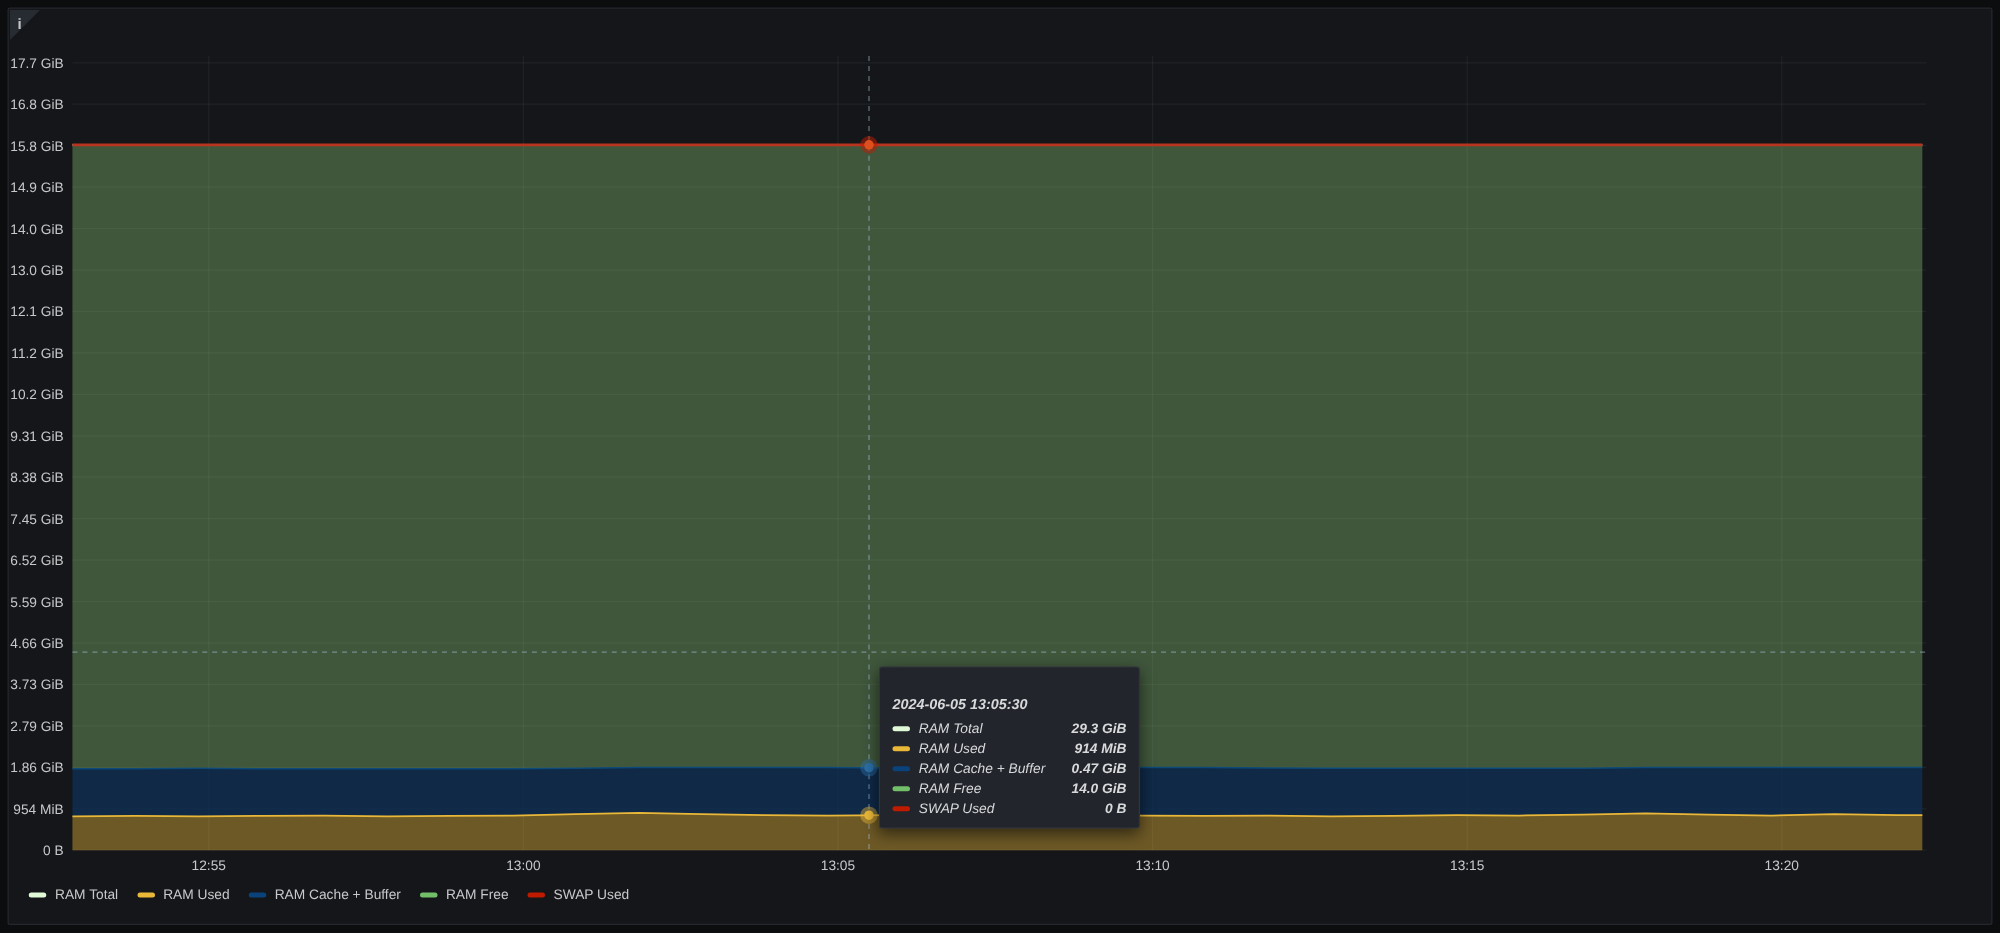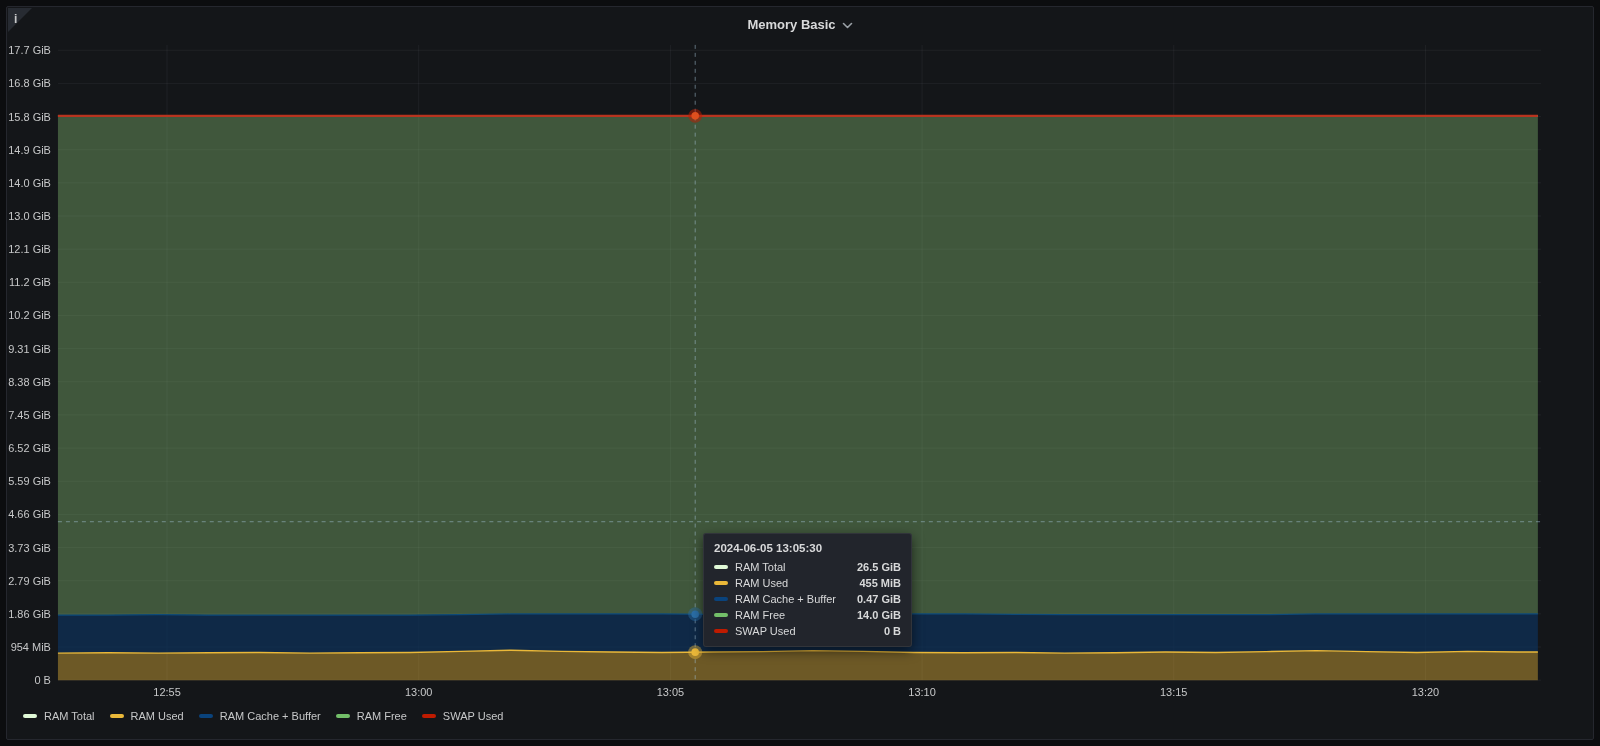--- a/index.html
+++ b/index.html
@@ -9,22 +9,22 @@
            border-radius:2px; overflow:hidden; }
   .panel-header { position:absolute; left:0; top:0; width:100%; height:34px;
                   display:flex; align-items:center; justify-content:center; gap:6px;
                   color:#d8d9da; font-size:13px; font-weight:700; cursor:pointer; }
   .chev { width:11px; height:7px; margin-top:2px; }
   .corner-info { position:absolute; left:0; top:0; width:34px; height:34px; cursor:pointer; }
   .corner-info svg { position:absolute; left:0; top:0; }
   .chart-svg { position:absolute; inset:0; width:100%; height:100%; }
   .gtooltip { position:absolute; left:696px; top:526px; background:#22252c;
               border:1px solid rgba(255,255,255,0.07); border-radius:3px;
-              box-shadow:0 4px 12px rgba(0,0,0,0.55); padding:8px 10px 9px 10px;
-              color:#d8d9da; font-size:11px; z-index:5; white-space:nowrap; }
+              box-shadow:0 4px 12px rgba(0,0,0,0.55); padding:24px 10px 9px 10px;
+              color:#d8d9da; font-size:11px; z-index:5; white-space:nowrap;font-style:italic; }
   .gtooltip .tt-head { font-weight:700; font-size:11.5px; margin-bottom:7px; }
   .tt-row { display:flex; align-items:center; gap:7px; margin-top:4px; min-width:158px; }
   .swatch { width:14px; height:4px; border-radius:2px; flex:0 0 14px; }
   .tt-name { flex:1 1 auto; padding-right:14px; }
   .tt-val  { font-weight:600; }
   .legend { position:absolute; left:16px; top:700px; height:18px; display:flex;
             align-items:center; gap:15px; z-index:4; }
   .legend-item { display:flex; align-items:center; gap:7px; color:#c7c8c9;
                  font-size:11px; cursor:pointer; }
   text { font-family:"Liberation Sans", sans-serif; }
@@ -34,26 +34,20 @@
 
 <div class="panel">
 
   <div class="corner-info">
     <svg width="34" height="34" viewBox="0 0 34 34">
       <path d="M1,1 H25 L1,25 Z" fill="#272b32"></path>
       <text x="7" y="16" font-size="12" font-weight="700" fill="#c7c8c9">i</text>
     </svg>
   </div>
 
-  <div class="panel-header">
-    <span>Memory Basic</span>
-    <svg class="chev" viewBox="0 0 11 7">
-      <polyline points="1.5,1.5 5.5,5.5 9.5,1.5" fill="none" stroke="#9aa0a6" stroke-width="1.6" stroke-linecap="round" stroke-linejoin="round"></polyline>
-    </svg>
-  </div>
 
   <svg id="chart" class="chart-svg" viewBox="6 6 1588 734" preserveAspectRatio="none">
       <line x1="57" y1="49.35" x2="1542" y2="49.35" stroke="rgba(201,209,217,0.065)" stroke-width="1"></line>
       <text x="50" y="53.35" text-anchor="end" font-size="11" fill="#c7c8c9">17.7 GiB</text>
       <line x1="57" y1="82.59473684210526" x2="1542" y2="82.59473684210526" stroke="rgba(201,209,217,0.065)" stroke-width="1"></line>
       <text x="50" y="86.59473684210526" text-anchor="end" font-size="11" fill="#c7c8c9">16.8 GiB</text>
       <line x1="57" y1="115.83947368421053" x2="1542" y2="115.83947368421053" stroke="rgba(201,209,217,0.065)" stroke-width="1"></line>
       <text x="50" y="119.83947368421053" text-anchor="end" font-size="11" fill="#c7c8c9">15.8 GiB</text>
       <line x1="57" y1="149.0842105263158" x2="1542" y2="149.0842105263158" stroke="rgba(201,209,217,0.065)" stroke-width="1"></line>
       <text x="50" y="153.0842105263158" text-anchor="end" font-size="11" fill="#c7c8c9">14.9 GiB</text>
@@ -117,26 +111,26 @@
       <circle cx="695.064" cy="115.15499999999997" r="7" fill="rgba(191,27,0,0.5)"></circle>
       <circle cx="695.064" cy="115.15499999999997" r="3.8" fill="#de4f1e"></circle>
     </svg>
 
   <div class="gtooltip">
     <div class="tt-head">2024-06-05 13:05:30</div>
     <div id="tt-rows">
         <div class="tt-row">
           <span class="swatch" style="background:#E0F9D7"></span>
           <span class="tt-name">RAM Total</span>
-          <span class="tt-val">26.5 GiB</span>
+          <span class="tt-val">29.3 GiB</span>
         </div>
         <div class="tt-row">
           <span class="swatch" style="background:#EAB839"></span>
           <span class="tt-name">RAM Used</span>
-          <span class="tt-val">455 MiB</span>
+          <span class="tt-val">914 MiB</span>
         </div>
         <div class="tt-row">
           <span class="swatch" style="background:#0A437C"></span>
           <span class="tt-name">RAM Cache + Buffer</span>
           <span class="tt-val">0.47 GiB</span>
         </div>
         <div class="tt-row">
           <span class="swatch" style="background:#73BF69"></span>
           <span class="tt-name">RAM Free</span>
           <span class="tt-val">14.0 GiB</span>

